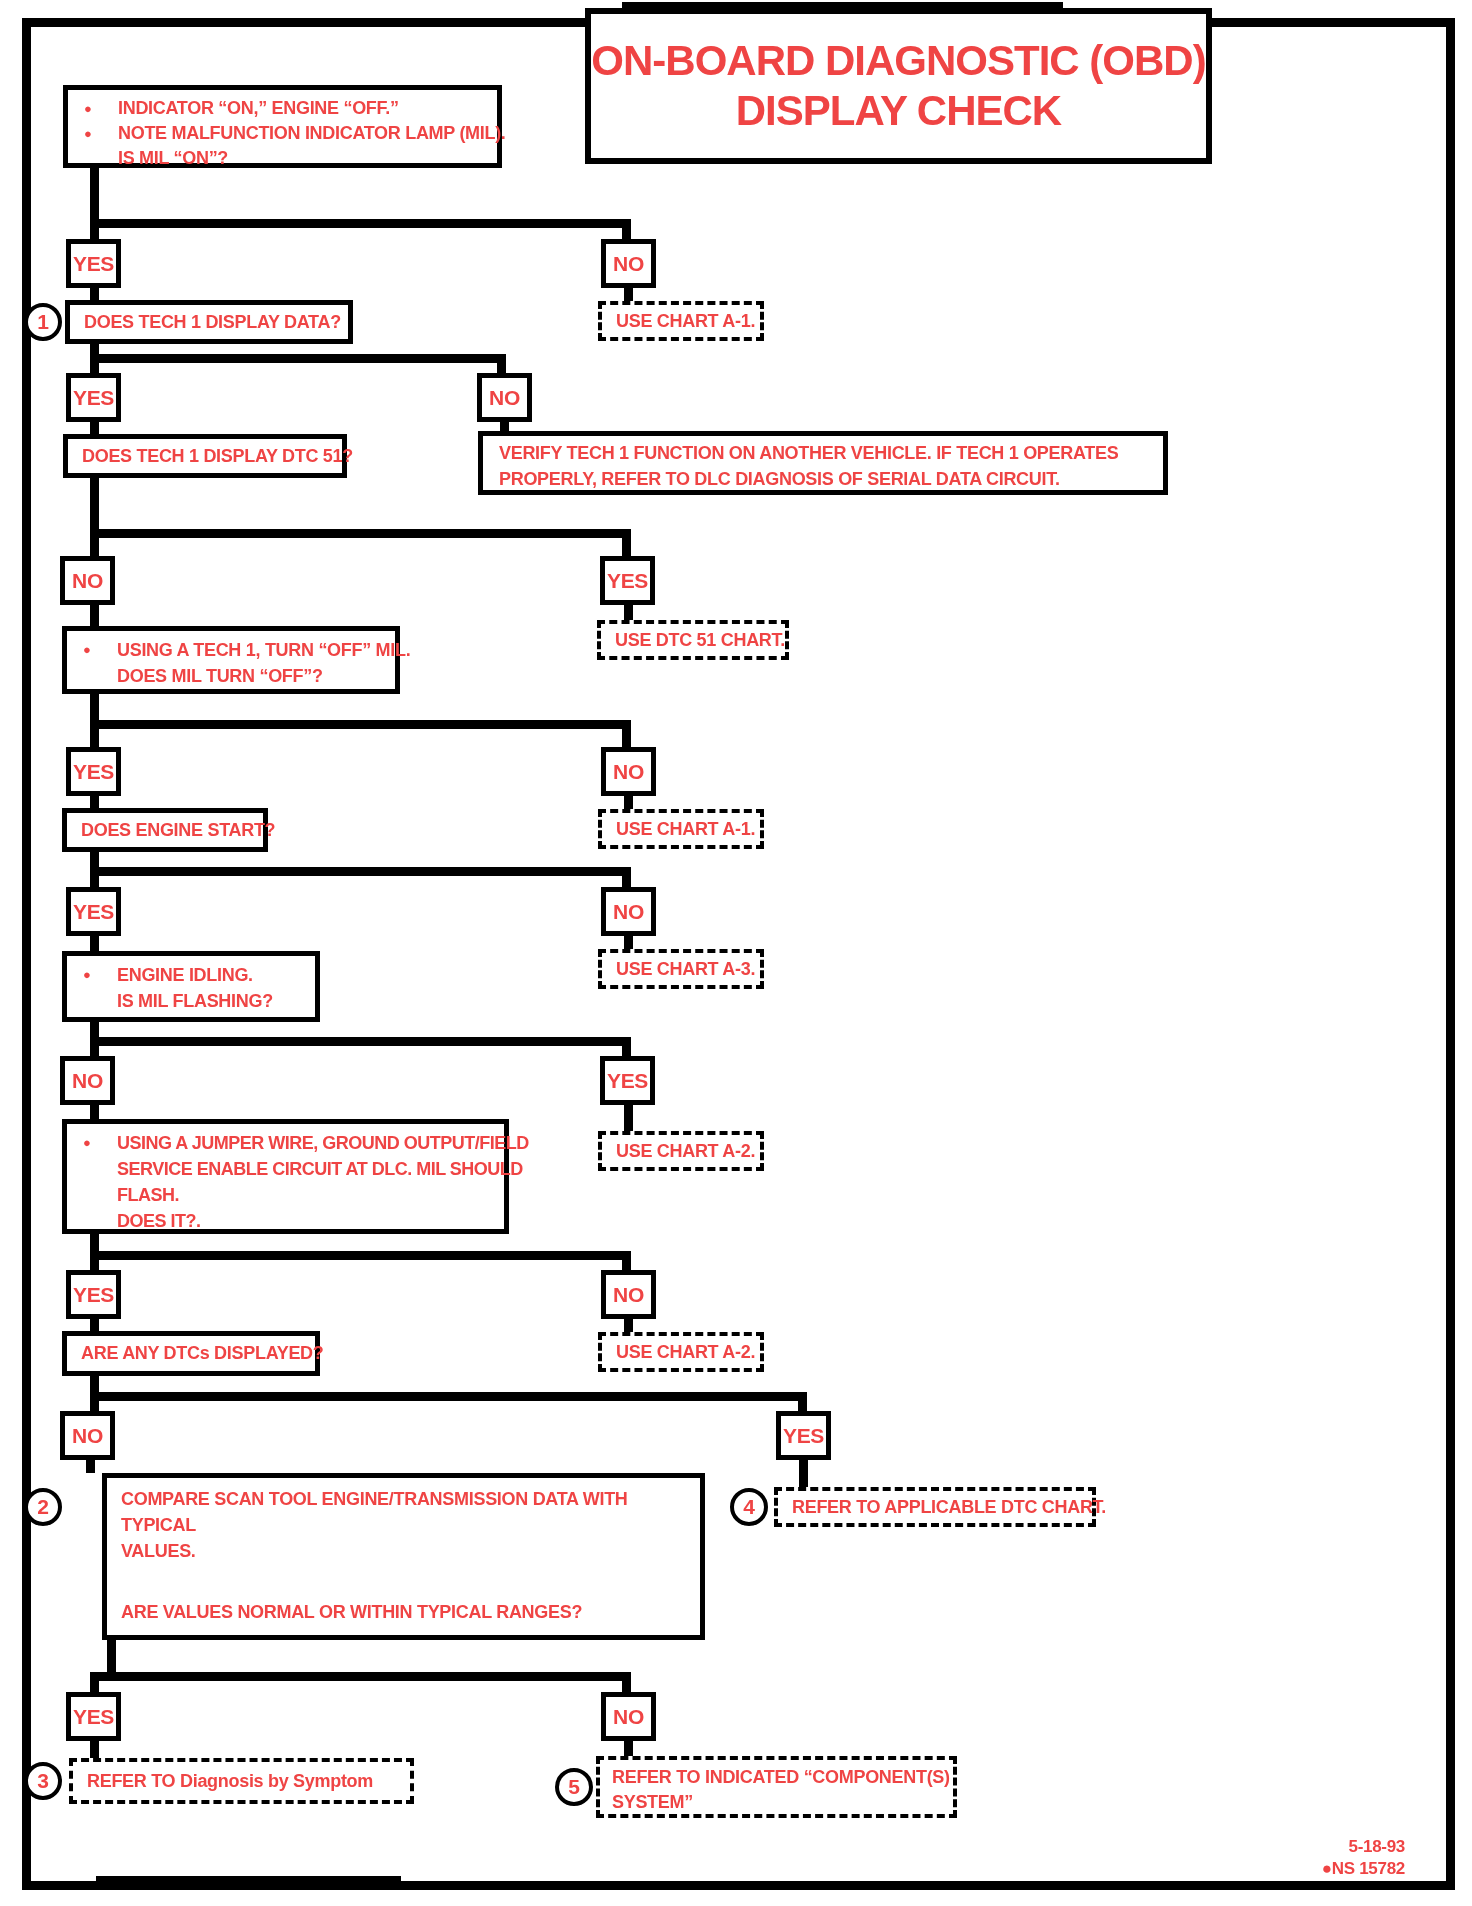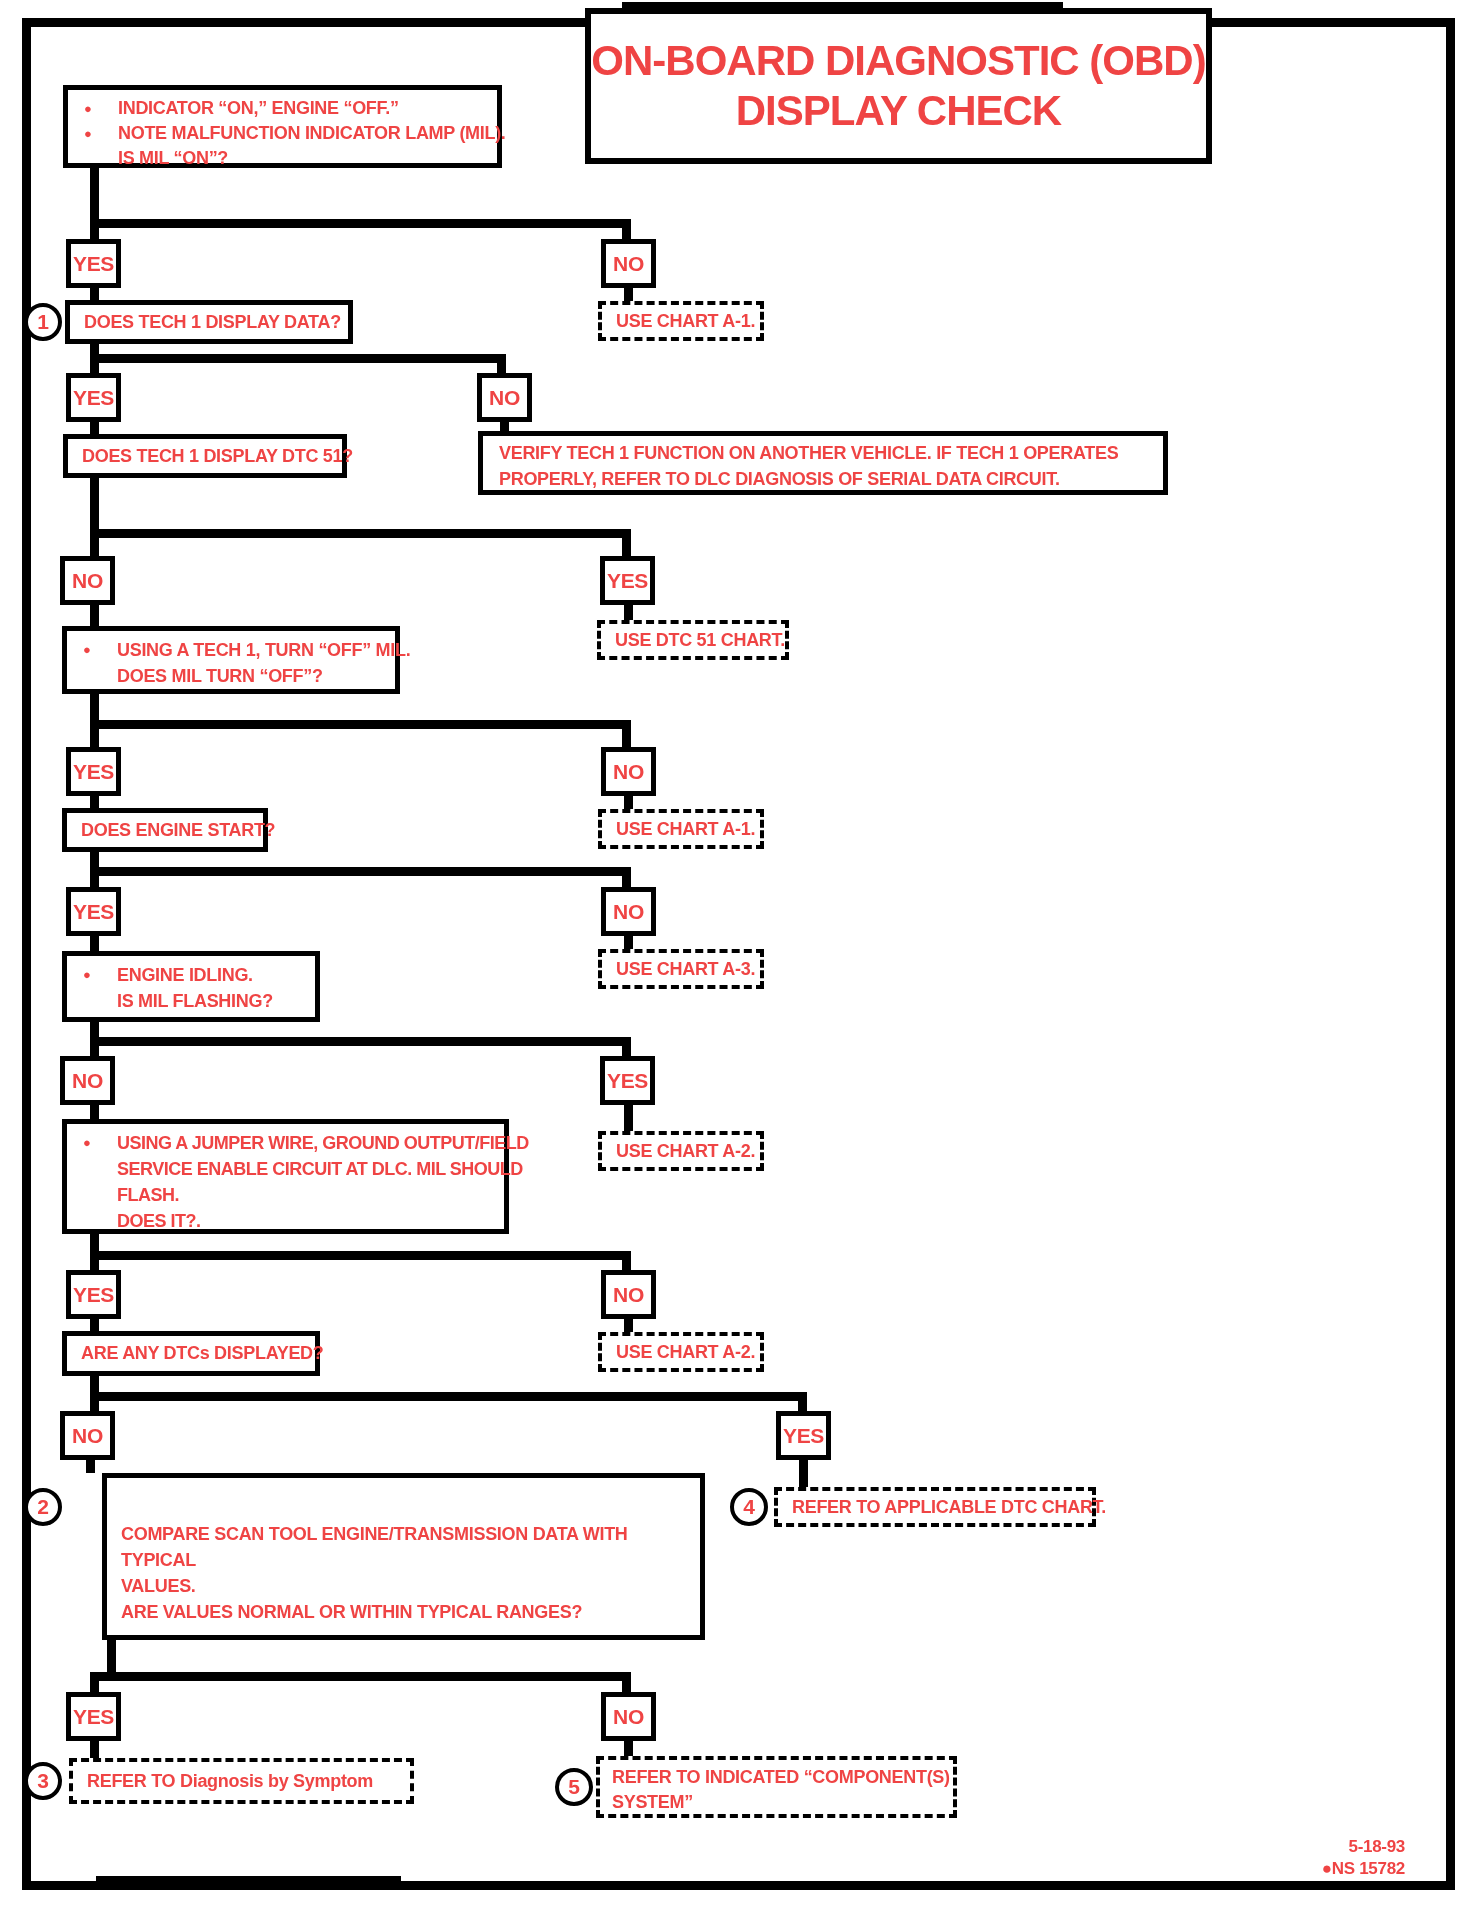--- a/index.html
+++ b/index.html
@@ -21,21 +21,21 @@
   .indent{padding-left:34px;text-align:center;}
   .circle{position:absolute;width:38px;height:38px;border:4px solid #000;border-radius:50%;
           background:#fff;display:flex;align-items:center;justify-content:center;
           font-size:21px;box-sizing:border-box;z-index:3;}
   .titlebox{position:absolute;left:585px;top:8px;width:627px;height:156px;border:6px solid #000;
             box-sizing:border-box;background:#fff;display:flex;flex-direction:column;
             align-items:center;justify-content:center;font-size:42px;letter-spacing:-1px;
             line-height:50px;text-align:center;}
   .footer{position:absolute;left:1190px;top:1836px;width:215px;text-align:right;
           font-size:17px;line-height:22px;letter-spacing:-0.3px;}
-  .bigq{font-size:18px;display:flex;flex-direction:column;justify-content:flex-end;
+  .bigq{font-size:18px;display:flex;flex-direction:column;justify-content:space-between;
         padding:8px 10px 10px 14px;line-height:26px;}
 </style>
 </head>
 <body>
 
 <div id="page">
 
   <div class="frame"></div>
   <div class="ln" style="left:622px;top:2px;width:441px;height:14px;"></div>
   <div class="ln" style="left:96px;top:1876px;width:305px;height:14px;"></div>

